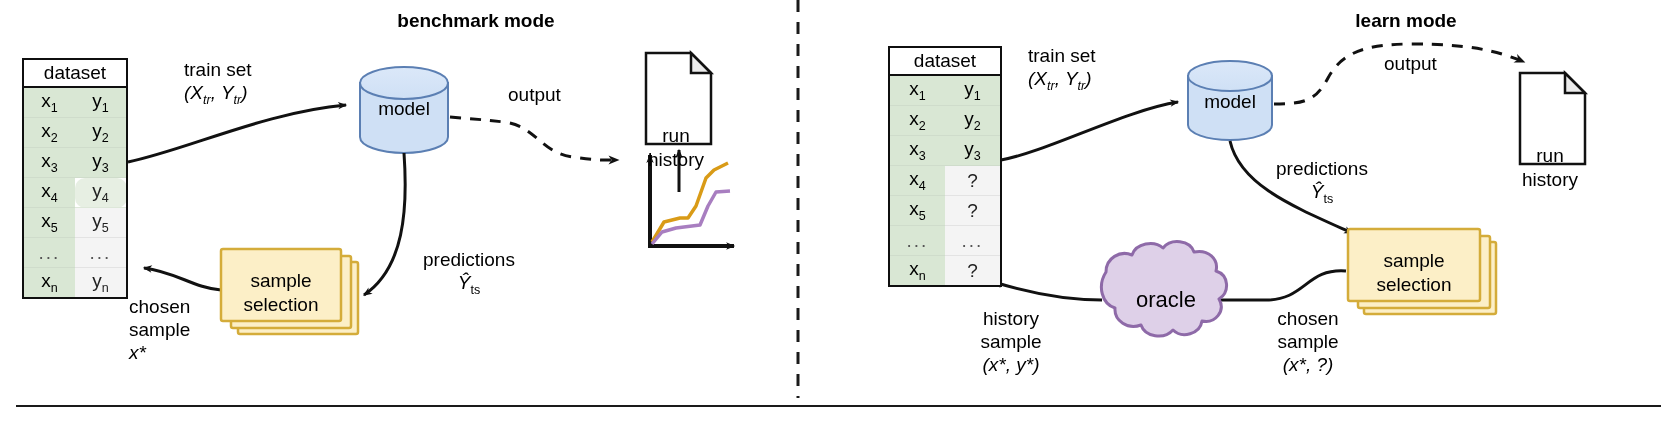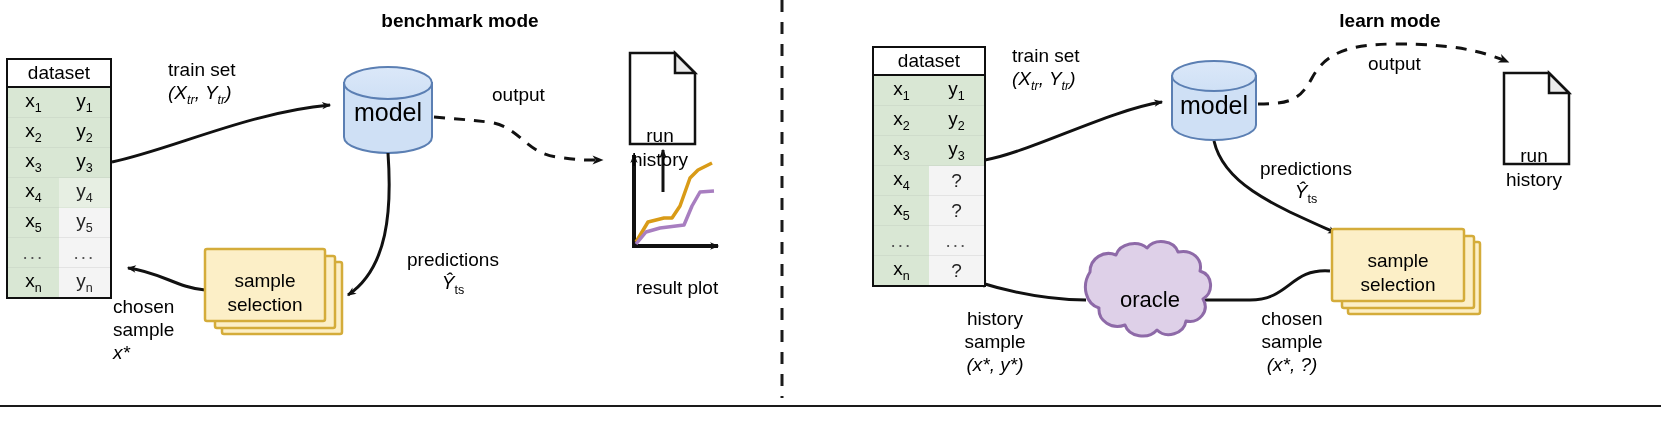--- a/index.html
+++ b/index.html
@@ -1,44 +1,44 @@
 <!DOCTYPE html>
 <html><head>
 <meta charset="utf-8">
 <style>
   html,body{margin:0;padding:0;background:#ffffff;}
   body{width:1661px;height:432px;position:relative;overflow:hidden;
        font-family:"Liberation Sans","DejaVu Sans",sans-serif;color:#000;}
-  .stage{position:absolute;left:0;top:0;width:1624px;height:432px;}
+  .stage{position:absolute;left:16px;top:0;width:1624px;height:432px;}
   svg.layer{position:absolute;left:0;top:0;width:1661px;height:432px;overflow:visible;}
   .abs{position:absolute;}
 
   .mode-title{font-size:19px;font-weight:bold;text-align:center;white-space:nowrap;}
 
   
   .ds-table{position:absolute;border-collapse:collapse;border-spacing:0;
             border:2px solid #0f0f0f;background:#ffffff;}
   .ds-table td,.ds-table th{padding:0;margin:0;text-align:center;vertical-align:middle;}
   .ds-head{font-size:19px;font-weight:normal;background:#ffffff;
            border-bottom:2px solid #0f0f0f;height:26px;}
   .ds-cell{font-size:19px;height:29px;background:#d9e7d4;
            border-bottom:1px solid #cfdccb;}
   .ds-cell.pale{background:#f4f4f4;border-bottom:1px solid #e3e3e3;color:#222;}
-  .ds-cell.pale-soft{background:#e7efe3;border-bottom:1px solid #dde7d9;color:#222;}
+  .ds-cell.pale-soft{background:#e7efe3;border-bottom:1px solid #dde7d9;color:#222;border-radius:10px;}
   .ds-cell.dots{letter-spacing:2px;color:#555;}
   sub{font-size:0.66em;}
   .ital{font-style:italic;}
 
   
   .lbl{position:absolute;font-size:19px;line-height:23px;white-space:nowrap;}
   .lbl.center{text-align:center;margin-top:24px;}
   .lbl i{font-style:italic;}
 
   
-  .cyl-text{position:absolute;font-size:25px;text-align:center;white-space:nowrap;}
+  .cyl-text{position:absolute;font-size:19px;text-align:center;white-space:nowrap;}
   .card-text{position:absolute;font-size:19px;line-height:24px;text-align:center;white-space:nowrap;}
   .doc-text{position:absolute;font-size:19px;line-height:24px;text-align:center;white-space:nowrap;margin-top:44px;}
   .cloud-text{position:absolute;font-size:22px;text-align:center;white-space:nowrap;}
 </style>
 </head>
 <body>
 
 <div class="stage">
 
   <div class="mode-title abs" style="left:180px;top:10px;width:560px;">benchmark mode</div>
@@ -181,21 +181,20 @@
 
   <div class="cyl-text" style="left:344px;top:98px;width:88px;">model</div>
 
   <div class="lbl" style="left:492px;top:83px;">output</div>
 
   <div class="doc-text" style="left:624px;top:80px;width:72px;">
     <div>run</div>
     <div>history</div>
   </div>
 
-  <div class="lbl center" style="left:612px;top:252px;width:130px;">result plot</div>
 
   <div class="lbl center" style="left:388px;top:224px;width:130px;">
     <div>predictions</div>
     <div><span style="font-style:italic;">Ŷ</span><sub>ts</sub></div>
   </div>
 
   <div class="card-text" style="left:205px;top:269px;width:120px;">
     <div>sample</div>
     <div>selection</div>
   </div>

